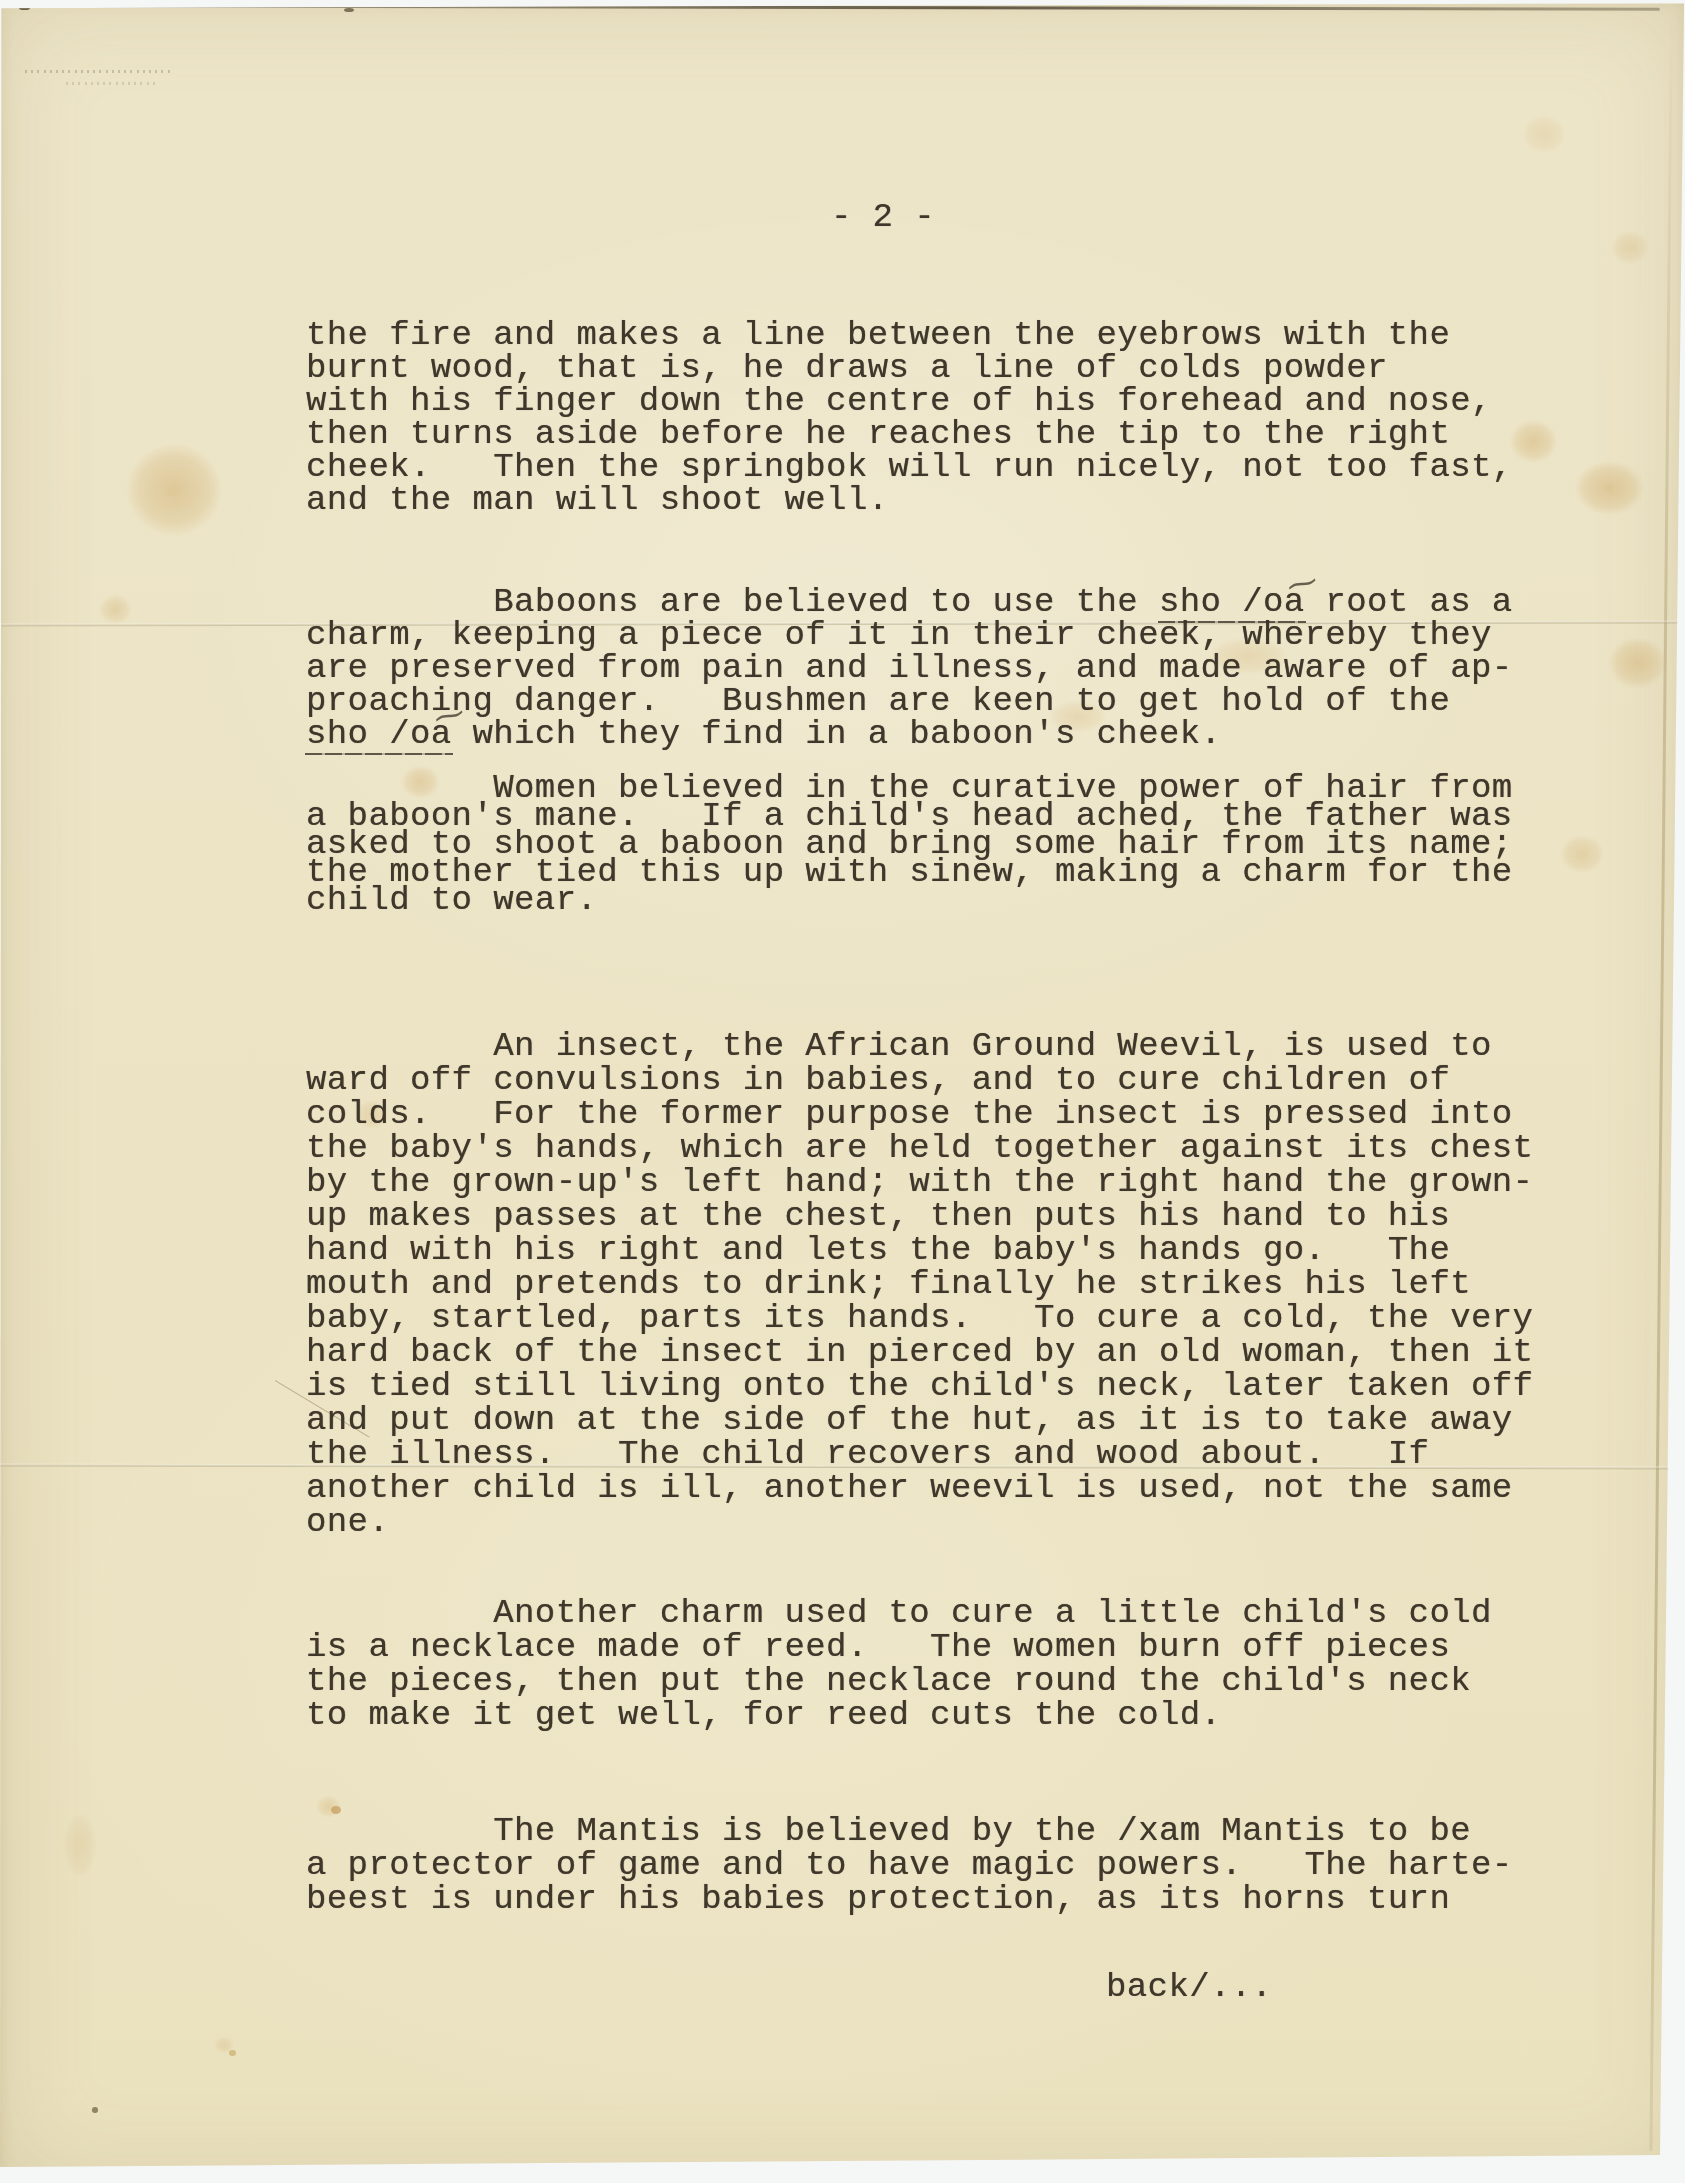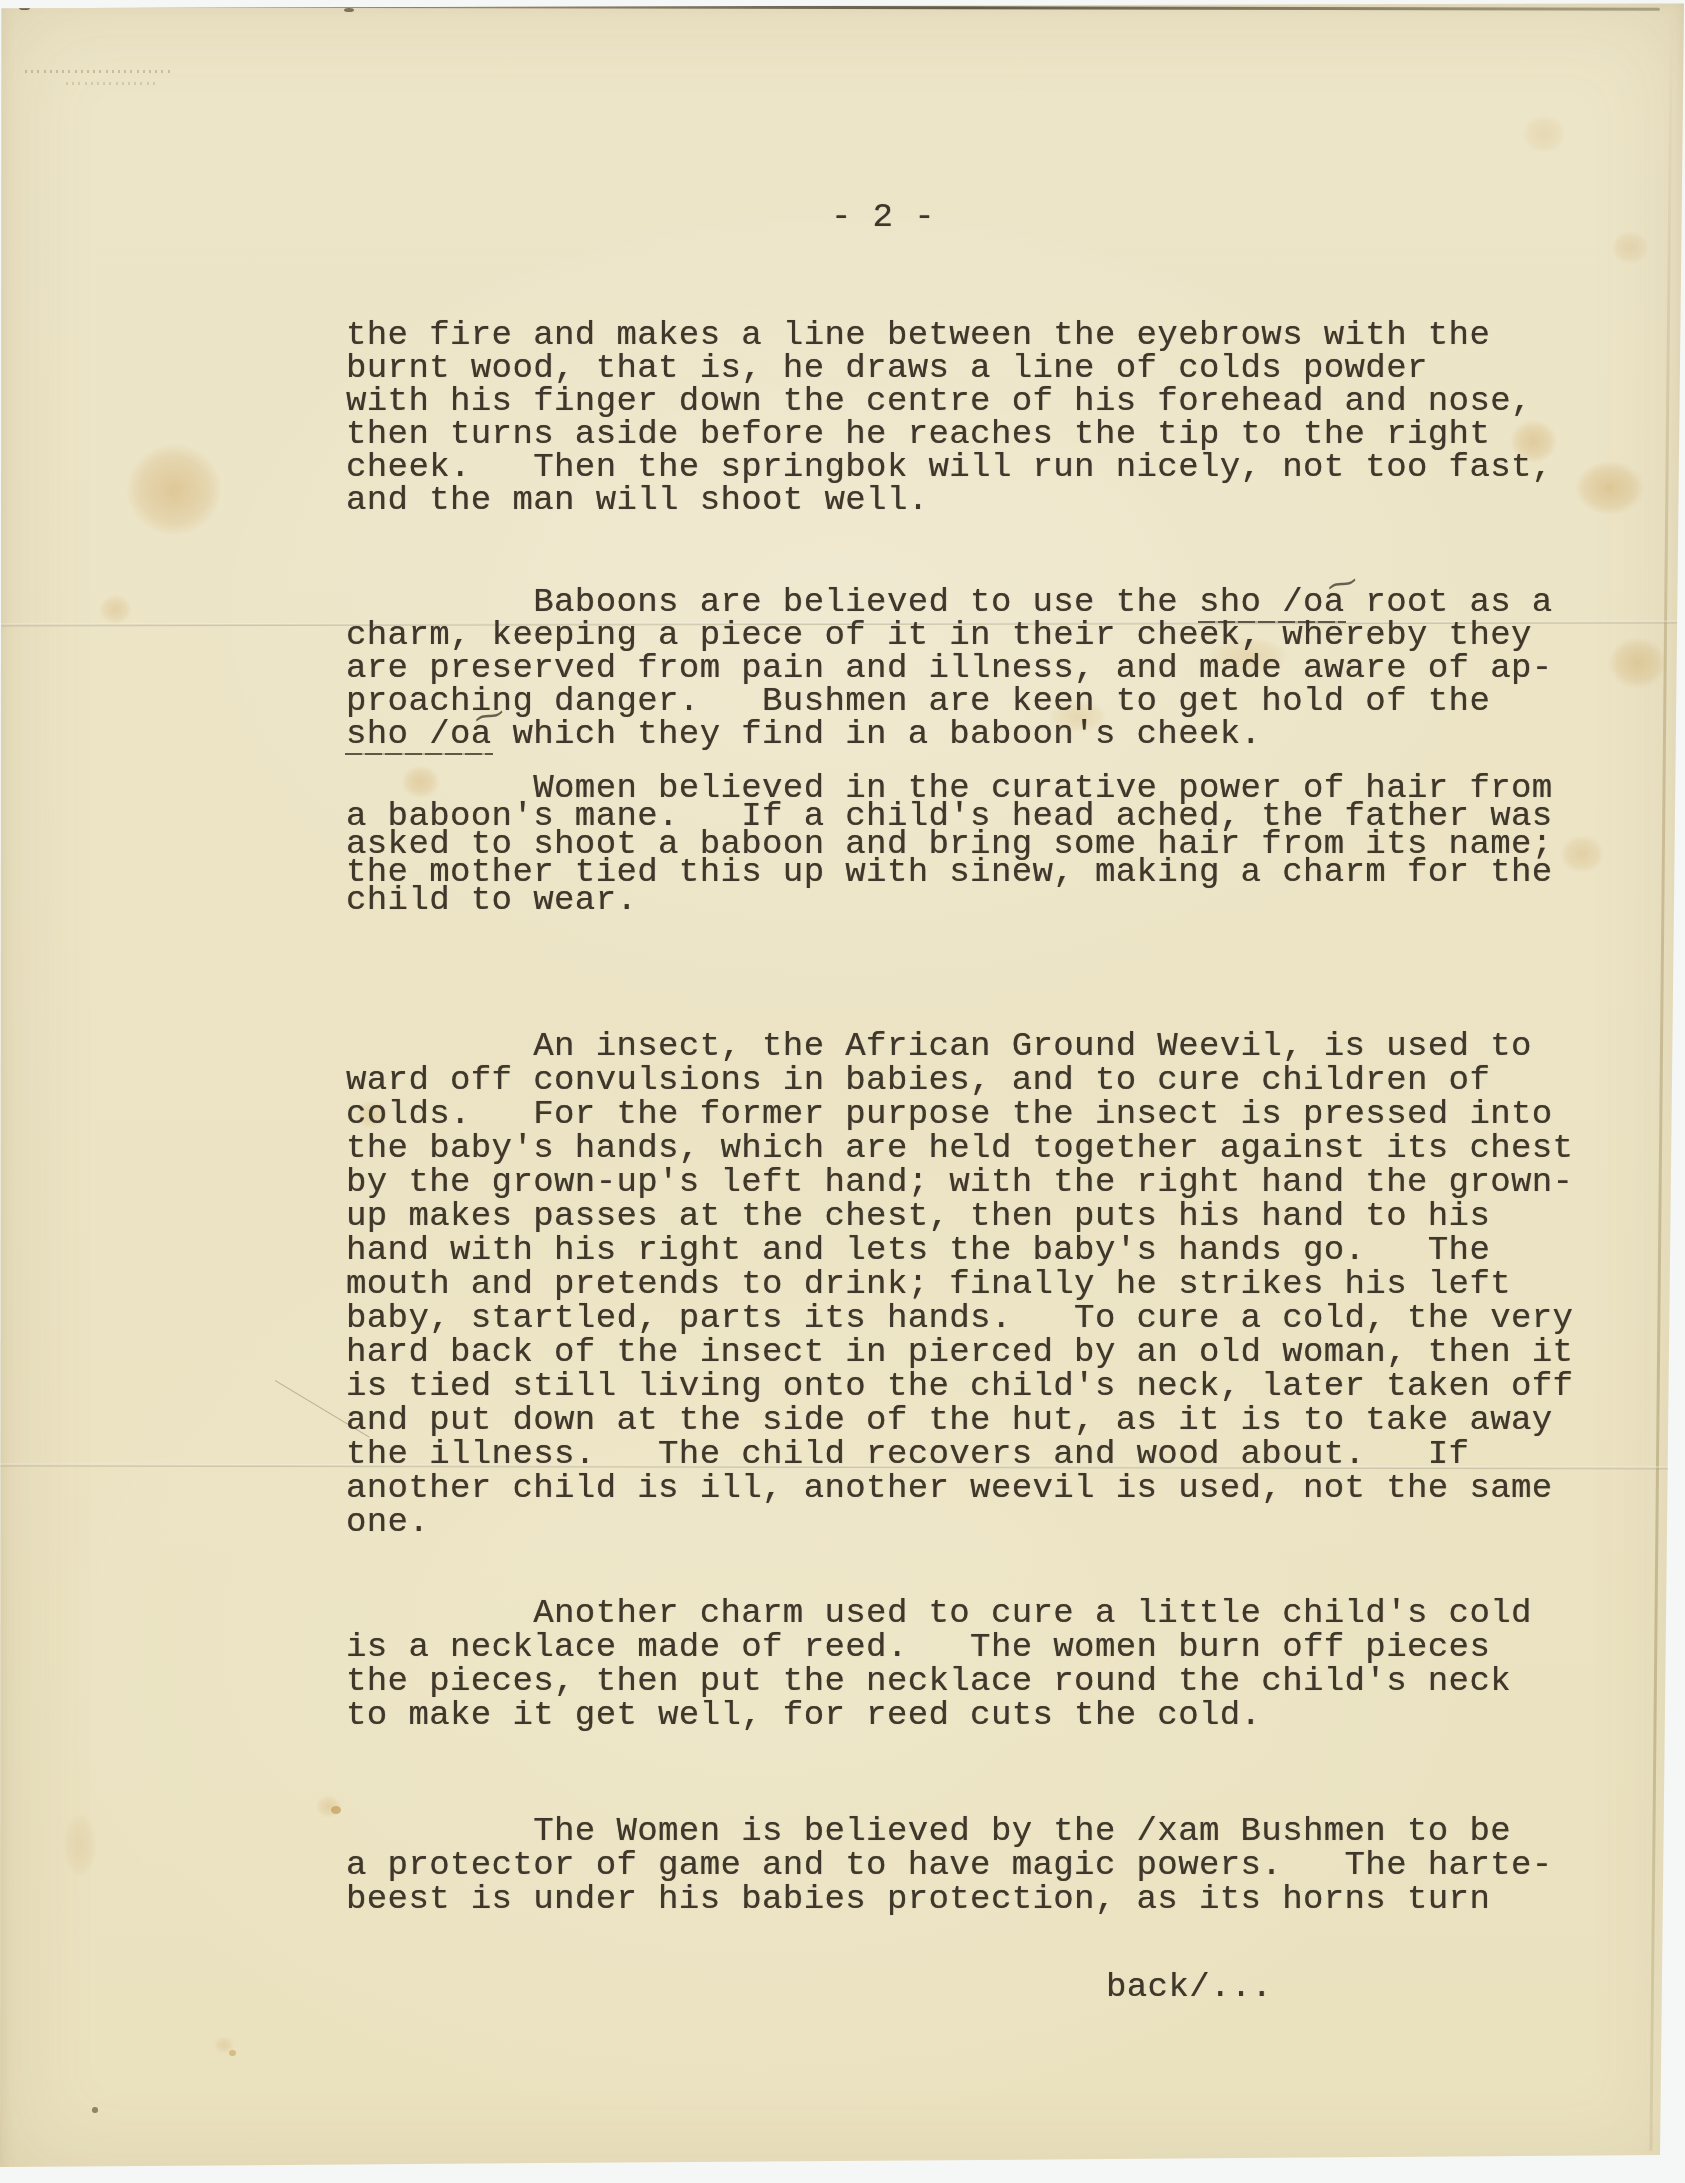--- a/index.html
+++ b/index.html
@@ -69,21 +69,21 @@
   .sp4{left:331px;top:1806px;width:9.7px;height:8.3px;background:#b98a3f;opacity:.55;}
   .sp5{left:229px;top:2050px;width:7px;height:6.2px;background:#c09a4a;opacity:.5;}
   
   .type{
     color:rgba(59,51,39,.94);
     text-shadow:0 0 0.7px rgba(59,51,39,.55), 0.4px 0.4px 0 rgba(59,51,39,.22);
     font-size:34px;letter-spacing:0.4px;
   }
   .page-number{position:absolute;left:831px;top:201px;line-height:33px;white-space:pre;}
   .continuation{position:absolute;left:1074px;top:1971px;line-height:33px;white-space:pre;margin-left:32px;}
-  .para{position:absolute;left:306px;margin-left:40px;}
+  .para{position:absolute;left:306px;}
   .para .line{white-space:pre;}
   #p1{top:319px;line-height:33px;}
   #p2{top:586px;line-height:33px;}
   #p3{top:774px;line-height:28px;}
   #p4{top:1029px;line-height:34px;}
   #p5{top:1596px;line-height:34px;}
   #p6{top:1814px;line-height:34px;}
   .u{position:relative;display:inline-block;}
   .u::after{
     content:"";position:absolute;left:-1.4px;right:-1.4px;bottom:-4.1px;height:2.1px;
@@ -173,21 +173,21 @@
           <div class="line"><span>another child is ill, another weevil is used, not the same</span></div>
           <div class="line"><span>one.</span></div>
         </div>
         <div class="para" id="p5">
           <div class="line"><span>         Another charm used to cure a little child's cold</span></div>
           <div class="line"><span>is a necklace made of reed.   The women burn off pieces</span></div>
           <div class="line"><span>the pieces, then put the necklace round the child's neck</span></div>
           <div class="line"><span>to make it get well, for reed cuts the cold.</span></div>
         </div>
         <div class="para" id="p6">
-          <div class="line"><span>         The Women is believed by the /xam Bushmen to be</span></div>
+          <div class="line"><span>         The Mantis is believed by the /xam Mantis to be</span></div>
           <div class="line"><span>a protector of game and to have magic powers.   The harte-</span></div>
           <div class="line"><span>beest is under his babies protection, as its horns turn</span></div>
         </div>
       </div>
 
     <div class="type continuation">back/...</div>
   </div>
 </div>
 
 

